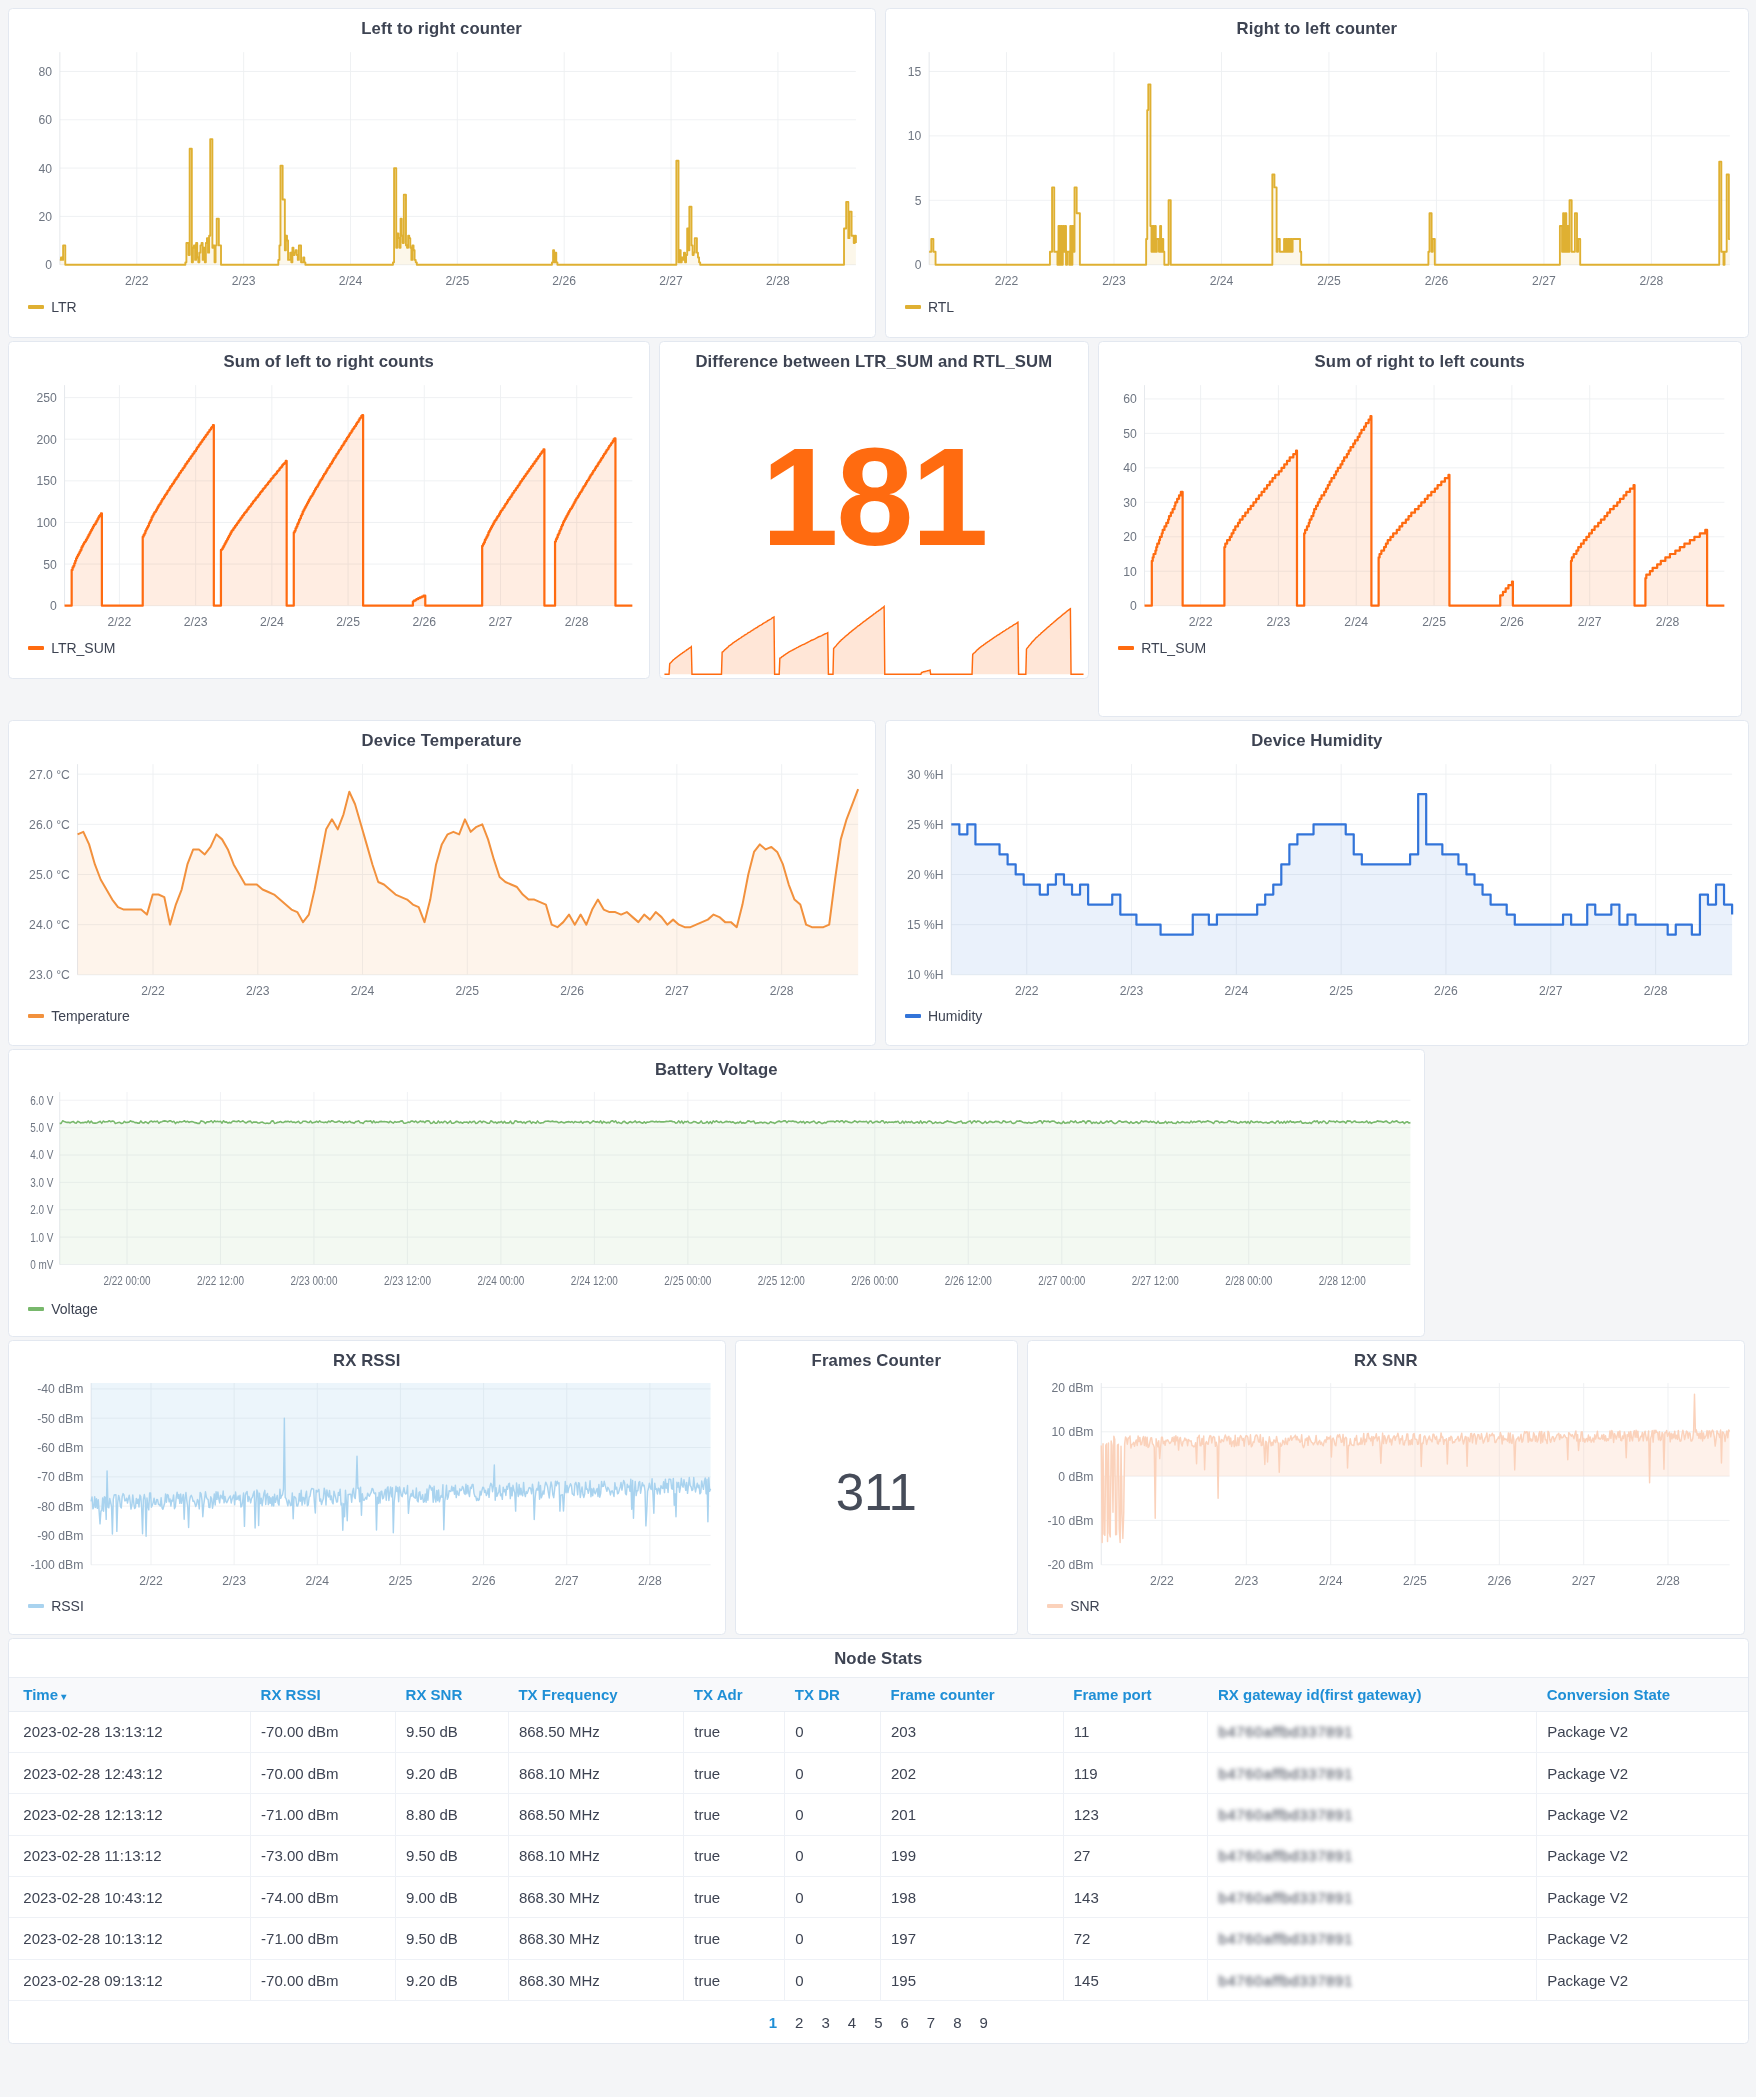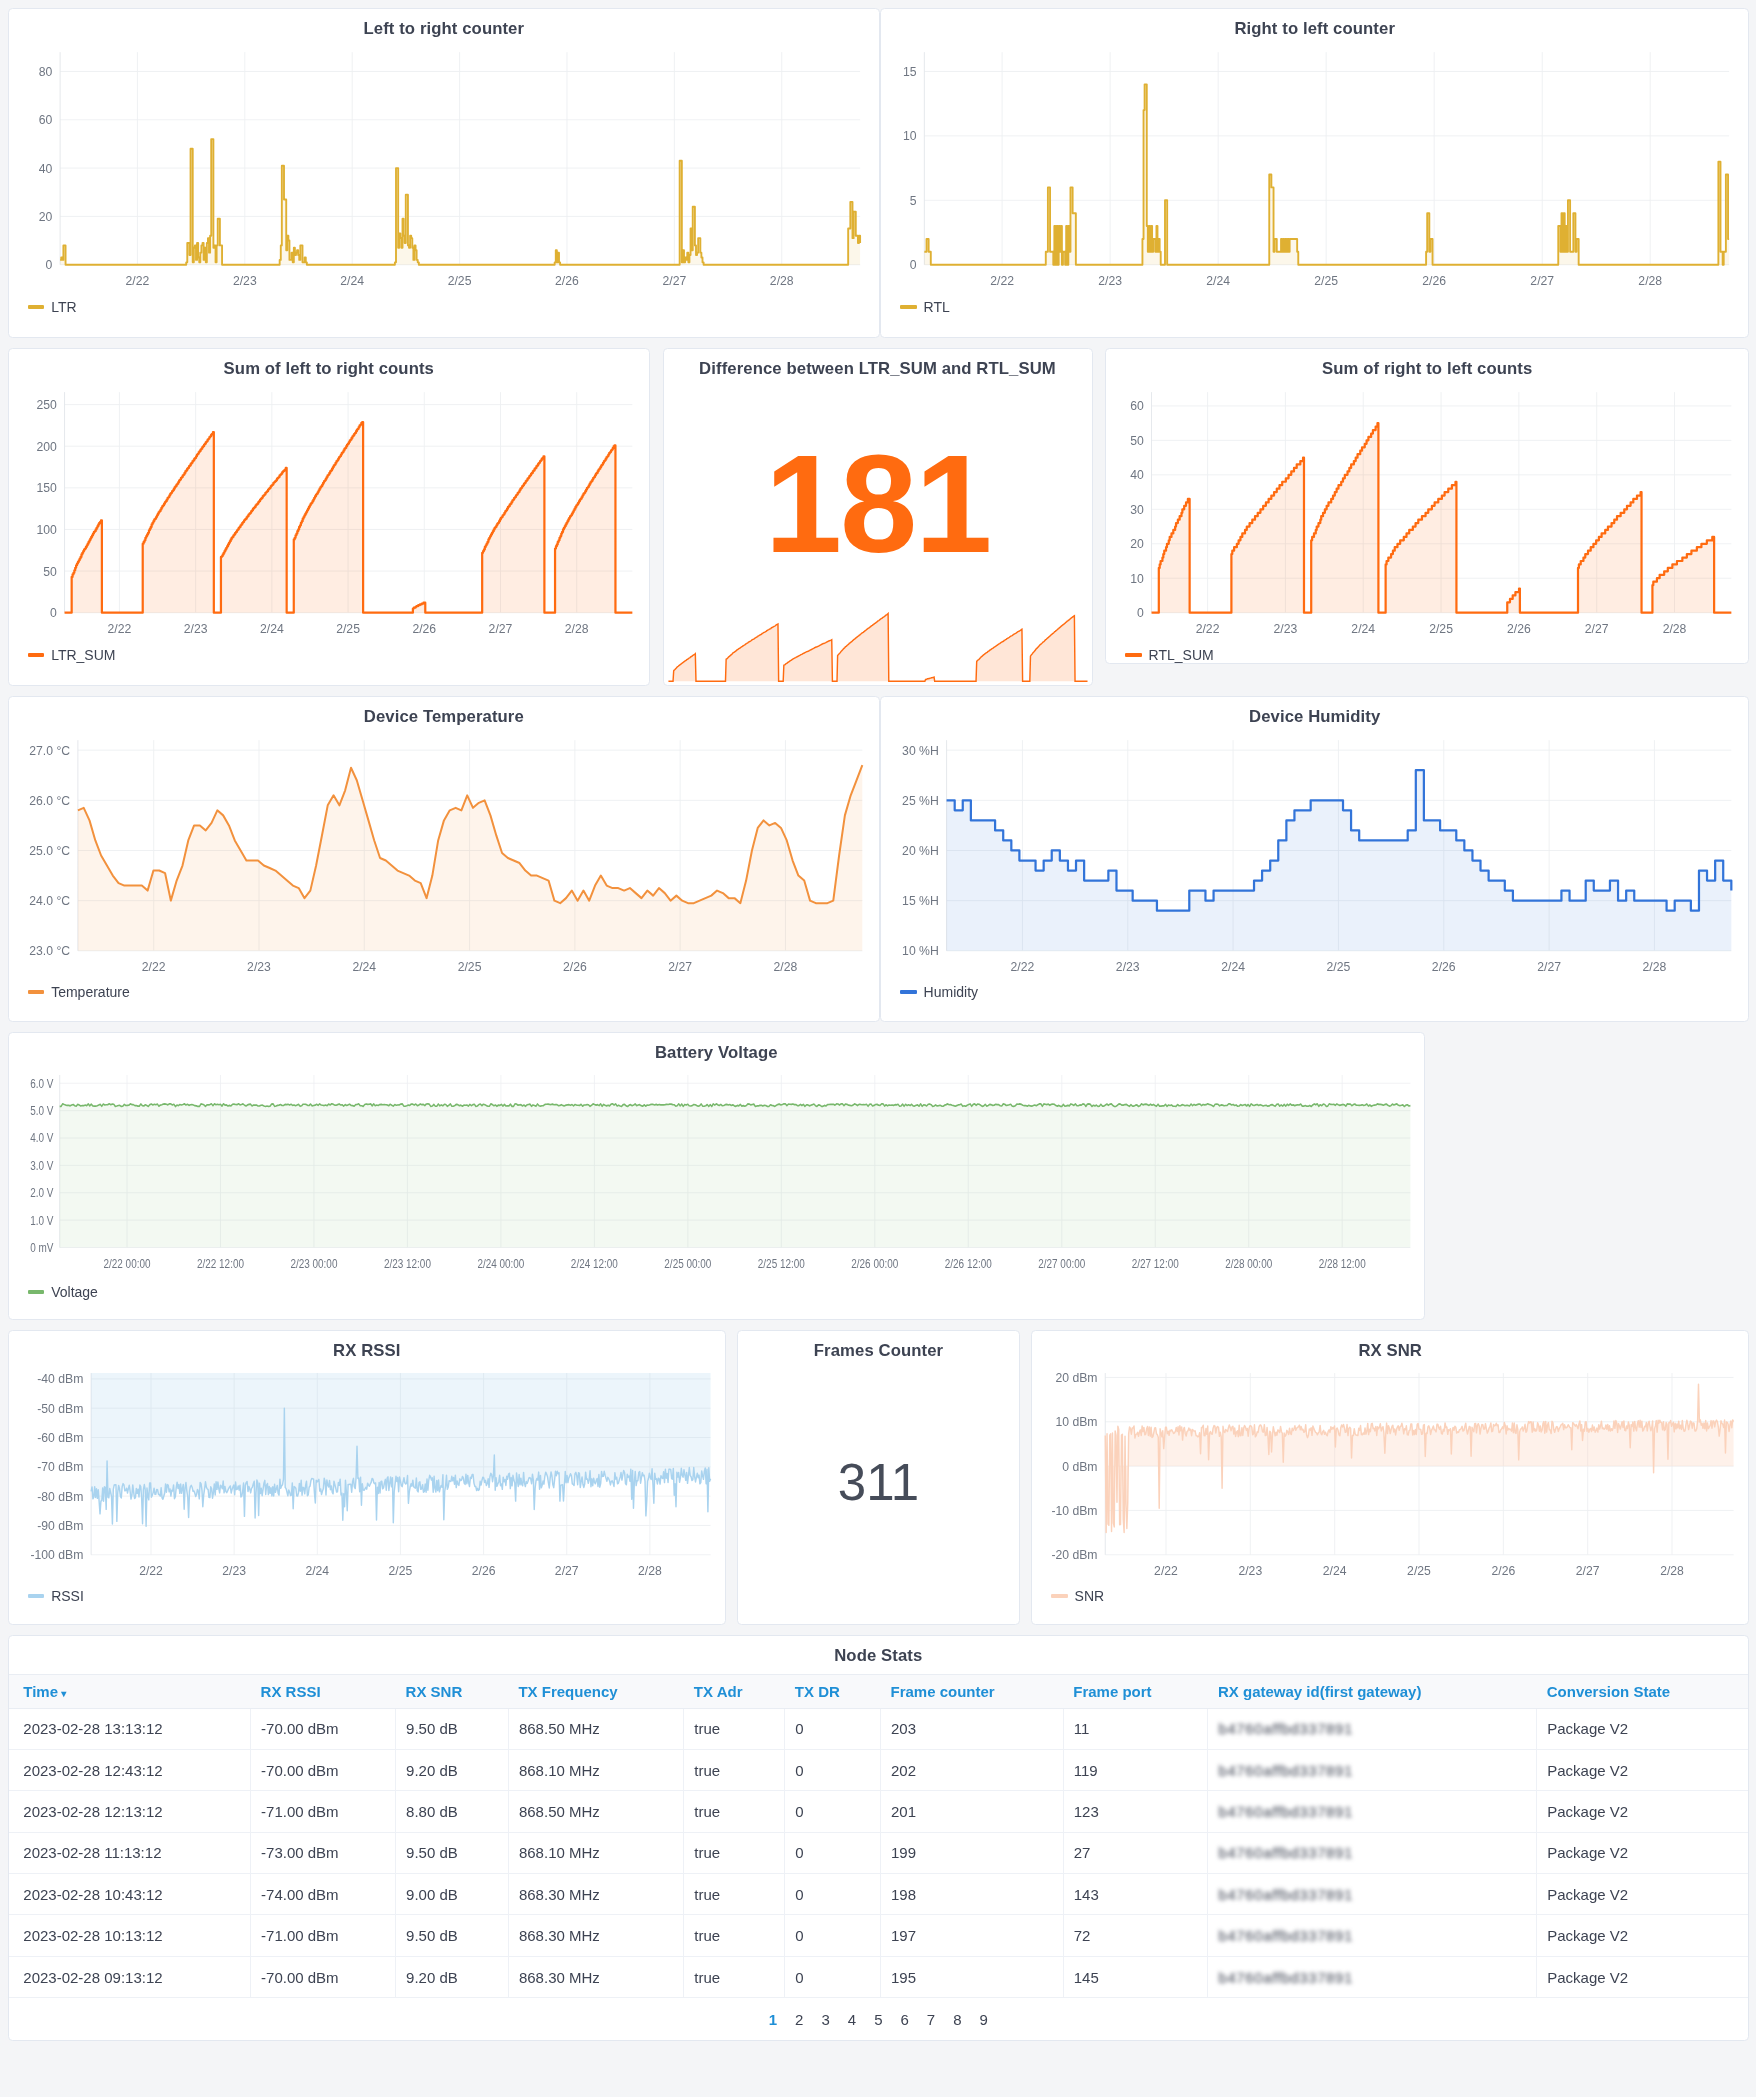--- a/index.html
+++ b/index.html
@@ -4,21 +4,21 @@
 <style>
   * { box-sizing: border-box; }
   html, body {
     margin: 0; padding: 0;
     background: #f4f5f7;
     font-family: "Liberation Sans", sans-serif;
   }
   body { width: 1757px; height: 2097px; overflow: hidden; }
 
   .dash { padding: 7.8px 7.8px 0 7.8px; }
-  .row { display: flex; gap: 0; margin-bottom: 10px; justify-content: space-between; }
+  .row { display: flex; gap: 9px; margin-bottom: 3px; }
 
   .panel {
     background: #ffffff;
     border: 0.6px solid #e3e8f0;
     border-radius: 4.5px;
     position: relative;
     overflow: hidden;
   }
   .panel-title {
     text-align: center;
@@ -231,21 +231,21 @@
       <div class="panel-title">Difference between LTR_SUM and RTL_SUM</div>
       <div class="stat-value">181</div>
       <div style="position:absolute;left:0;bottom:0;width:100%;height:78px;">
         <svg viewBox="0 0 772 140" preserveAspectRatio="none" id="svg-diff">
             <path d="M8.0,134.0L9.2,134.0L10.4,134.0L11.5,134.0L12.7,134.0L13.9,134.0L15.1,134.0L16.3,134.0L17.5,115.1L18.6,113.8L19.8,112.6L21.0,111.3L22.2,110.1L23.4,108.8L24.6,107.5L25.7,106.9L26.9,105.7L28.1,105.0L29.3,103.8L30.5,103.1L31.7,101.9L32.8,101.2L34.0,100.6L35.2,99.3L36.4,98.7L37.6,97.5L38.8,96.8L39.9,96.2L41.1,94.9L42.3,94.3L43.5,93.7L44.7,92.4L45.9,91.8L47.0,91.2L48.2,89.9L49.4,89.3L50.6,88.6L51.8,87.4L53.0,86.8L54.1,86.1L55.3,85.5L56.5,84.2L57.7,134.0L58.9,134.0L60.1,134.0L61.2,134.0L62.4,134.0L63.6,134.0L64.8,134.0L66.0,134.0L67.2,134.0L68.3,134.0L69.5,134.0L70.7,134.0L71.9,134.0L73.1,134.0L74.3,134.0L75.4,134.0L76.6,134.0L77.8,134.0L79.0,134.0L80.2,134.0L81.4,134.0L82.5,134.0L83.7,134.0L84.9,134.0L86.1,134.0L87.3,134.0L88.5,134.0L89.6,134.0L90.8,134.0L92.0,134.0L93.2,134.0L94.4,134.0L95.5,134.0L96.7,134.0L97.9,134.0L99.1,134.0L100.3,134.0L101.5,134.0L102.6,134.0L103.8,134.0L105.0,134.0L106.2,134.0L107.4,134.0L108.6,134.0L109.7,134.0L110.9,134.0L112.1,94.3L113.3,93.7L114.5,92.4L115.7,91.2L116.8,89.9L118.0,89.3L119.2,88.0L120.4,86.8L121.6,86.1L122.8,84.9L123.9,83.6L125.1,82.3L126.3,81.7L127.5,81.1L128.7,79.8L129.9,79.2L131.0,77.9L132.2,77.3L133.4,76.7L134.6,75.4L135.8,74.8L137.0,74.2L138.1,72.9L139.3,72.3L140.5,71.6L141.7,71.0L142.9,69.7L144.1,69.1L145.2,68.5L146.4,67.8L147.6,66.6L148.8,66.0L150.0,65.3L151.2,64.7L152.3,63.4L153.5,62.8L154.7,62.2L155.9,61.6L157.1,60.9L158.3,59.7L159.4,59.0L160.6,58.4L161.8,57.8L163.0,57.1L164.2,55.9L165.4,55.3L166.5,54.6L167.7,54.0L168.9,53.4L170.1,52.1L171.3,51.5L172.5,50.8L173.6,50.2L174.8,49.6L176.0,48.9L177.2,47.7L178.4,47.1L179.5,46.4L180.7,45.8L181.9,45.2L183.1,44.5L184.3,43.9L185.5,42.7L186.6,42.0L187.8,41.4L189.0,40.8L190.2,40.1L191.4,39.5L192.6,38.9L193.7,37.6L194.9,37.0L196.1,36.3L197.3,35.7L198.5,35.1L199.7,34.5L200.8,33.8L202.0,32.6L203.2,31.9L204.4,31.3L205.6,30.7L206.8,134.0L207.9,134.0L209.1,134.0L210.3,134.0L211.5,134.0L212.7,134.0L213.9,134.0L215.0,134.0L216.2,105.0L217.4,104.4L218.6,103.8L219.8,102.5L221.0,101.9L222.1,101.2L223.3,100.0L224.5,99.3L225.7,98.7L226.9,97.5L228.1,96.8L229.2,96.2L230.4,95.6L231.6,94.3L232.8,93.7L234.0,93.0L235.2,92.4L236.3,91.8L237.5,91.2L238.7,90.5L239.9,89.9L241.1,89.3L242.3,88.6L243.4,88.0L244.6,87.4L245.8,86.8L247.0,86.1L248.2,85.5L249.4,84.9L250.5,84.2L251.7,83.6L252.9,83.0L254.1,82.3L255.3,81.7L256.5,81.1L257.6,80.5L258.8,80.5L260.0,79.8L261.2,79.2L262.4,78.6L263.5,77.9L264.7,77.3L265.9,76.7L267.1,76.0L268.3,75.4L269.5,74.8L270.6,74.2L271.8,73.5L273.0,72.9L274.2,72.3L275.4,72.3L276.6,71.6L277.7,71.0L278.9,70.4L280.1,69.7L281.3,69.1L282.5,68.5L283.7,67.8L284.8,67.2L286.0,66.6L287.2,66.0L288.4,66.0L289.6,65.3L290.8,64.7L291.9,64.1L293.1,63.4L294.3,62.8L295.5,62.2L296.7,61.6L297.9,60.9L299.0,60.9L300.2,60.3L301.4,59.7L302.6,59.0L303.8,134.0L305.0,134.0L306.1,134.0L307.3,134.0L308.5,134.0L309.7,134.0L310.9,134.0L312.1,134.0L313.2,87.4L314.4,86.1L315.6,84.9L316.8,83.6L318.0,82.3L319.2,80.5L320.3,79.2L321.5,77.9L322.7,76.7L323.9,75.4L325.1,74.2L326.3,72.9L327.4,71.6L328.6,71.0L329.8,69.7L331.0,68.5L332.2,67.8L333.4,66.6L334.5,65.3L335.7,64.7L336.9,63.4L338.1,62.8L339.3,61.6L340.5,60.3L341.6,59.7L342.8,58.4L344.0,57.8L345.2,56.5L346.4,55.9L347.5,54.6L348.7,54.0L349.9,52.7L351.1,52.1L352.3,50.8L353.5,50.2L354.6,48.9L355.8,48.3L357.0,47.1L358.2,46.4L359.4,45.8L360.6,44.5L361.7,43.9L362.9,42.7L364.1,42.0L365.3,40.8L366.5,40.1L367.7,38.9L368.8,38.2L370.0,37.6L371.2,36.3L372.4,35.7L373.6,34.5L374.8,33.8L375.9,33.2L377.1,31.9L378.3,31.3L379.5,30.1L380.7,29.4L381.9,28.8L383.0,27.5L384.2,26.9L385.4,25.6L386.6,25.0L387.8,24.4L389.0,23.1L390.1,22.5L391.3,21.2L392.5,20.6L393.7,20.0L394.9,18.7L396.1,18.1L397.2,17.4L398.4,16.2L399.6,15.6L400.8,14.3L402.0,13.7L403.2,13.0L404.3,11.8L405.5,134.0L406.7,134.0L407.9,134.0L409.1,134.0L410.3,134.0L411.4,134.0L412.6,134.0L413.8,134.0L415.0,134.0L416.2,134.0L417.4,134.0L418.5,134.0L419.7,134.0L420.9,134.0L422.1,134.0L423.3,134.0L424.5,134.0L425.6,134.0L426.8,134.0L428.0,134.0L429.2,134.0L430.4,134.0L431.5,134.0L432.7,134.0L433.9,134.0L435.1,134.0L436.3,134.0L437.5,134.0L438.6,134.0L439.8,134.0L441.0,134.0L442.2,134.0L443.4,134.0L444.6,134.0L445.7,134.0L446.9,134.0L448.1,134.0L449.3,134.0L450.5,134.0L451.7,134.0L452.8,134.0L454.0,134.0L455.2,134.0L456.4,134.0L457.6,134.0L458.8,134.0L459.9,134.0L461.1,134.0L462.3,134.0L463.5,134.0L464.7,134.0L465.9,134.0L467.0,134.0L468.2,134.0L469.4,134.0L470.6,134.0L471.8,130.8L473.0,130.8L474.1,130.2L475.3,129.6L476.5,129.6L477.7,129.0L478.9,129.0L480.1,128.3L481.2,128.3L482.4,127.7L483.6,127.7L484.8,127.1L486.0,127.1L487.2,126.4L488.3,134.0L489.5,134.0L490.7,134.0L491.9,134.0L493.1,134.0L494.3,134.0L495.4,134.0L496.6,134.0L497.8,134.0L499.0,134.0L500.2,134.0L501.4,134.0L502.5,134.0L503.7,134.0L504.9,134.0L506.1,134.0L507.3,134.0L508.5,134.0L509.6,134.0L510.8,134.0L512.0,134.0L513.2,134.0L514.4,134.0L515.5,134.0L516.7,134.0L517.9,134.0L519.1,134.0L520.3,134.0L521.5,134.0L522.6,134.0L523.8,134.0L525.0,134.0L526.2,134.0L527.4,134.0L528.6,134.0L529.7,134.0L530.9,134.0L532.1,134.0L533.3,134.0L534.5,134.0L535.7,134.0L536.8,134.0L538.0,134.0L539.2,134.0L540.4,134.0L541.6,134.0L542.8,134.0L543.9,134.0L545.1,134.0L546.3,134.0L547.5,134.0L548.7,134.0L549.9,134.0L551.0,134.0L552.2,134.0L553.4,134.0L554.6,134.0L555.8,134.0L557.0,134.0L558.1,134.0L559.3,134.0L560.5,134.0L561.7,134.0L562.9,134.0L564.1,98.1L565.2,96.8L566.4,95.6L567.6,94.9L568.8,93.7L570.0,92.4L571.2,91.2L572.3,89.9L573.5,89.3L574.7,88.0L575.9,86.8L577.1,86.1L578.3,84.9L579.4,84.2L580.6,83.0L581.8,82.3L583.0,81.7L584.2,80.5L585.4,79.8L586.5,79.2L587.7,77.9L588.9,77.3L590.1,76.7L591.3,75.4L592.5,74.8L593.6,74.2L594.8,72.9L596.0,72.3L597.2,71.6L598.4,71.0L599.5,69.7L600.7,69.1L601.9,68.5L603.1,67.2L604.3,66.6L605.5,66.0L606.6,65.3L607.8,64.1L609.0,63.4L610.2,62.8L611.4,62.2L612.6,61.6L613.7,60.3L614.9,59.7L616.1,59.0L617.3,58.4L618.5,57.1L619.7,56.5L620.8,55.9L622.0,55.3L623.2,54.6L624.4,53.4L625.6,52.7L626.8,52.1L627.9,51.5L629.1,50.8L630.3,49.6L631.5,48.9L632.7,48.3L633.9,47.7L635.0,47.1L636.2,46.4L637.4,45.2L638.6,44.5L639.8,43.9L641.0,43.3L642.1,42.7L643.3,42.0L644.5,40.8L645.7,40.1L646.9,134.0L648.1,134.0L649.2,134.0L650.4,134.0L651.6,134.0L652.8,134.0L654.0,134.0L655.2,134.0L656.3,134.0L657.5,134.0L658.7,134.0L659.9,134.0L661.1,88.6L662.3,86.8L663.4,85.5L664.6,84.2L665.8,82.3L667.0,81.1L668.2,79.8L669.4,78.6L670.5,76.7L671.7,75.4L672.9,74.2L674.1,72.9L675.3,71.6L676.5,70.4L677.6,69.1L678.8,67.8L680.0,67.2L681.2,66.0L682.4,64.7L683.5,63.4L684.7,62.8L685.9,61.6L687.1,60.3L688.3,59.0L689.5,58.4L690.6,57.1L691.8,55.9L693.0,55.3L694.2,54.0L695.4,52.7L696.6,52.1L697.7,50.8L698.9,49.6L700.1,48.9L701.3,47.7L702.5,47.1L703.7,45.8L704.8,44.5L706.0,43.9L707.2,42.7L708.4,42.0L709.6,40.8L710.8,39.5L711.9,38.9L713.1,37.6L714.3,37.0L715.5,35.7L716.7,34.5L717.9,33.8L719.0,32.6L720.2,31.9L721.4,30.7L722.6,30.1L723.8,28.8L725.0,27.5L726.1,26.9L727.3,25.6L728.5,25.0L729.7,23.8L730.9,23.1L732.1,21.9L733.2,21.2L734.4,20.0L735.6,19.3L736.8,18.1L738.0,17.4L739.2,16.2L740.3,15.6L741.5,134.0L742.7,134.0L743.9,134.0L745.1,134.0L746.3,134.0L747.4,134.0L748.6,134.0L749.8,134.0L751.0,134.0L752.2,134.0L753.4,134.0L754.5,134.0L755.7,134.0L756.9,134.0L758.1,134.0L759.3,134.0L760.5,134.0L761.6,134.0L762.8,134.0L764.0,134.0L764,134L8,134Z" fill="rgba(255,107,16,0.17)" stroke="none"></path>
             <path d="M8.0,134.0L9.2,134.0L10.4,134.0L11.5,134.0L12.7,134.0L13.9,134.0L15.1,134.0L16.3,134.0L17.5,115.1L18.6,113.8L19.8,112.6L21.0,111.3L22.2,110.1L23.4,108.8L24.6,107.5L25.7,106.9L26.9,105.7L28.1,105.0L29.3,103.8L30.5,103.1L31.7,101.9L32.8,101.2L34.0,100.6L35.2,99.3L36.4,98.7L37.6,97.5L38.8,96.8L39.9,96.2L41.1,94.9L42.3,94.3L43.5,93.7L44.7,92.4L45.9,91.8L47.0,91.2L48.2,89.9L49.4,89.3L50.6,88.6L51.8,87.4L53.0,86.8L54.1,86.1L55.3,85.5L56.5,84.2L57.7,134.0L58.9,134.0L60.1,134.0L61.2,134.0L62.4,134.0L63.6,134.0L64.8,134.0L66.0,134.0L67.2,134.0L68.3,134.0L69.5,134.0L70.7,134.0L71.9,134.0L73.1,134.0L74.3,134.0L75.4,134.0L76.6,134.0L77.8,134.0L79.0,134.0L80.2,134.0L81.4,134.0L82.5,134.0L83.7,134.0L84.9,134.0L86.1,134.0L87.3,134.0L88.5,134.0L89.6,134.0L90.8,134.0L92.0,134.0L93.2,134.0L94.4,134.0L95.5,134.0L96.7,134.0L97.9,134.0L99.1,134.0L100.3,134.0L101.5,134.0L102.6,134.0L103.8,134.0L105.0,134.0L106.2,134.0L107.4,134.0L108.6,134.0L109.7,134.0L110.9,134.0L112.1,94.3L113.3,93.7L114.5,92.4L115.7,91.2L116.8,89.9L118.0,89.3L119.2,88.0L120.4,86.8L121.6,86.1L122.8,84.9L123.9,83.6L125.1,82.3L126.3,81.7L127.5,81.1L128.7,79.8L129.9,79.2L131.0,77.9L132.2,77.3L133.4,76.7L134.6,75.4L135.8,74.8L137.0,74.2L138.1,72.9L139.3,72.3L140.5,71.6L141.7,71.0L142.9,69.7L144.1,69.1L145.2,68.5L146.4,67.8L147.6,66.6L148.8,66.0L150.0,65.3L151.2,64.7L152.3,63.4L153.5,62.8L154.7,62.2L155.9,61.6L157.1,60.9L158.3,59.7L159.4,59.0L160.6,58.4L161.8,57.8L163.0,57.1L164.2,55.9L165.4,55.3L166.5,54.6L167.7,54.0L168.9,53.4L170.1,52.1L171.3,51.5L172.5,50.8L173.6,50.2L174.8,49.6L176.0,48.9L177.2,47.7L178.4,47.1L179.5,46.4L180.7,45.8L181.9,45.2L183.1,44.5L184.3,43.9L185.5,42.7L186.6,42.0L187.8,41.4L189.0,40.8L190.2,40.1L191.4,39.5L192.6,38.9L193.7,37.6L194.9,37.0L196.1,36.3L197.3,35.7L198.5,35.1L199.7,34.5L200.8,33.8L202.0,32.6L203.2,31.9L204.4,31.3L205.6,30.7L206.8,134.0L207.9,134.0L209.1,134.0L210.3,134.0L211.5,134.0L212.7,134.0L213.9,134.0L215.0,134.0L216.2,105.0L217.4,104.4L218.6,103.8L219.8,102.5L221.0,101.9L222.1,101.2L223.3,100.0L224.5,99.3L225.7,98.7L226.9,97.5L228.1,96.8L229.2,96.2L230.4,95.6L231.6,94.3L232.8,93.7L234.0,93.0L235.2,92.4L236.3,91.8L237.5,91.2L238.7,90.5L239.9,89.9L241.1,89.3L242.3,88.6L243.4,88.0L244.6,87.4L245.8,86.8L247.0,86.1L248.2,85.5L249.4,84.9L250.5,84.2L251.7,83.6L252.9,83.0L254.1,82.3L255.3,81.7L256.5,81.1L257.6,80.5L258.8,80.5L260.0,79.8L261.2,79.2L262.4,78.6L263.5,77.9L264.7,77.3L265.9,76.7L267.1,76.0L268.3,75.4L269.5,74.8L270.6,74.2L271.8,73.5L273.0,72.9L274.2,72.3L275.4,72.3L276.6,71.6L277.7,71.0L278.9,70.4L280.1,69.7L281.3,69.1L282.5,68.5L283.7,67.8L284.8,67.2L286.0,66.6L287.2,66.0L288.4,66.0L289.6,65.3L290.8,64.7L291.9,64.1L293.1,63.4L294.3,62.8L295.5,62.2L296.7,61.6L297.9,60.9L299.0,60.9L300.2,60.3L301.4,59.7L302.6,59.0L303.8,134.0L305.0,134.0L306.1,134.0L307.3,134.0L308.5,134.0L309.7,134.0L310.9,134.0L312.1,134.0L313.2,87.4L314.4,86.1L315.6,84.9L316.8,83.6L318.0,82.3L319.2,80.5L320.3,79.2L321.5,77.9L322.7,76.7L323.9,75.4L325.1,74.2L326.3,72.9L327.4,71.6L328.6,71.0L329.8,69.7L331.0,68.5L332.2,67.8L333.4,66.6L334.5,65.3L335.7,64.7L336.9,63.4L338.1,62.8L339.3,61.6L340.5,60.3L341.6,59.7L342.8,58.4L344.0,57.8L345.2,56.5L346.4,55.9L347.5,54.6L348.7,54.0L349.9,52.7L351.1,52.1L352.3,50.8L353.5,50.2L354.6,48.9L355.8,48.3L357.0,47.1L358.2,46.4L359.4,45.8L360.6,44.5L361.7,43.9L362.9,42.7L364.1,42.0L365.3,40.8L366.5,40.1L367.7,38.9L368.8,38.2L370.0,37.6L371.2,36.3L372.4,35.7L373.6,34.5L374.8,33.8L375.9,33.2L377.1,31.9L378.3,31.3L379.5,30.1L380.7,29.4L381.9,28.8L383.0,27.5L384.2,26.9L385.4,25.6L386.6,25.0L387.8,24.4L389.0,23.1L390.1,22.5L391.3,21.2L392.5,20.6L393.7,20.0L394.9,18.7L396.1,18.1L397.2,17.4L398.4,16.2L399.6,15.6L400.8,14.3L402.0,13.7L403.2,13.0L404.3,11.8L405.5,134.0L406.7,134.0L407.9,134.0L409.1,134.0L410.3,134.0L411.4,134.0L412.6,134.0L413.8,134.0L415.0,134.0L416.2,134.0L417.4,134.0L418.5,134.0L419.7,134.0L420.9,134.0L422.1,134.0L423.3,134.0L424.5,134.0L425.6,134.0L426.8,134.0L428.0,134.0L429.2,134.0L430.4,134.0L431.5,134.0L432.7,134.0L433.9,134.0L435.1,134.0L436.3,134.0L437.5,134.0L438.6,134.0L439.8,134.0L441.0,134.0L442.2,134.0L443.4,134.0L444.6,134.0L445.7,134.0L446.9,134.0L448.1,134.0L449.3,134.0L450.5,134.0L451.7,134.0L452.8,134.0L454.0,134.0L455.2,134.0L456.4,134.0L457.6,134.0L458.8,134.0L459.9,134.0L461.1,134.0L462.3,134.0L463.5,134.0L464.7,134.0L465.9,134.0L467.0,134.0L468.2,134.0L469.4,134.0L470.6,134.0L471.8,130.8L473.0,130.8L474.1,130.2L475.3,129.6L476.5,129.6L477.7,129.0L478.9,129.0L480.1,128.3L481.2,128.3L482.4,127.7L483.6,127.7L484.8,127.1L486.0,127.1L487.2,126.4L488.3,134.0L489.5,134.0L490.7,134.0L491.9,134.0L493.1,134.0L494.3,134.0L495.4,134.0L496.6,134.0L497.8,134.0L499.0,134.0L500.2,134.0L501.4,134.0L502.5,134.0L503.7,134.0L504.9,134.0L506.1,134.0L507.3,134.0L508.5,134.0L509.6,134.0L510.8,134.0L512.0,134.0L513.2,134.0L514.4,134.0L515.5,134.0L516.7,134.0L517.9,134.0L519.1,134.0L520.3,134.0L521.5,134.0L522.6,134.0L523.8,134.0L525.0,134.0L526.2,134.0L527.4,134.0L528.6,134.0L529.7,134.0L530.9,134.0L532.1,134.0L533.3,134.0L534.5,134.0L535.7,134.0L536.8,134.0L538.0,134.0L539.2,134.0L540.4,134.0L541.6,134.0L542.8,134.0L543.9,134.0L545.1,134.0L546.3,134.0L547.5,134.0L548.7,134.0L549.9,134.0L551.0,134.0L552.2,134.0L553.4,134.0L554.6,134.0L555.8,134.0L557.0,134.0L558.1,134.0L559.3,134.0L560.5,134.0L561.7,134.0L562.9,134.0L564.1,98.1L565.2,96.8L566.4,95.6L567.6,94.9L568.8,93.7L570.0,92.4L571.2,91.2L572.3,89.9L573.5,89.3L574.7,88.0L575.9,86.8L577.1,86.1L578.3,84.9L579.4,84.2L580.6,83.0L581.8,82.3L583.0,81.7L584.2,80.5L585.4,79.8L586.5,79.2L587.7,77.9L588.9,77.3L590.1,76.7L591.3,75.4L592.5,74.8L593.6,74.2L594.8,72.9L596.0,72.3L597.2,71.6L598.4,71.0L599.5,69.7L600.7,69.1L601.9,68.5L603.1,67.2L604.3,66.6L605.5,66.0L606.6,65.3L607.8,64.1L609.0,63.4L610.2,62.8L611.4,62.2L612.6,61.6L613.7,60.3L614.9,59.7L616.1,59.0L617.3,58.4L618.5,57.1L619.7,56.5L620.8,55.9L622.0,55.3L623.2,54.6L624.4,53.4L625.6,52.7L626.8,52.1L627.9,51.5L629.1,50.8L630.3,49.6L631.5,48.9L632.7,48.3L633.9,47.7L635.0,47.1L636.2,46.4L637.4,45.2L638.6,44.5L639.8,43.9L641.0,43.3L642.1,42.7L643.3,42.0L644.5,40.8L645.7,40.1L646.9,134.0L648.1,134.0L649.2,134.0L650.4,134.0L651.6,134.0L652.8,134.0L654.0,134.0L655.2,134.0L656.3,134.0L657.5,134.0L658.7,134.0L659.9,134.0L661.1,88.6L662.3,86.8L663.4,85.5L664.6,84.2L665.8,82.3L667.0,81.1L668.2,79.8L669.4,78.6L670.5,76.7L671.7,75.4L672.9,74.2L674.1,72.9L675.3,71.6L676.5,70.4L677.6,69.1L678.8,67.8L680.0,67.2L681.2,66.0L682.4,64.7L683.5,63.4L684.7,62.8L685.9,61.6L687.1,60.3L688.3,59.0L689.5,58.4L690.6,57.1L691.8,55.9L693.0,55.3L694.2,54.0L695.4,52.7L696.6,52.1L697.7,50.8L698.9,49.6L700.1,48.9L701.3,47.7L702.5,47.1L703.7,45.8L704.8,44.5L706.0,43.9L707.2,42.7L708.4,42.0L709.6,40.8L710.8,39.5L711.9,38.9L713.1,37.6L714.3,37.0L715.5,35.7L716.7,34.5L717.9,33.8L719.0,32.6L720.2,31.9L721.4,30.7L722.6,30.1L723.8,28.8L725.0,27.5L726.1,26.9L727.3,25.6L728.5,25.0L729.7,23.8L730.9,23.1L732.1,21.9L733.2,21.2L734.4,20.0L735.6,19.3L736.8,18.1L738.0,17.4L739.2,16.2L740.3,15.6L741.5,134.0L742.7,134.0L743.9,134.0L745.1,134.0L746.3,134.0L747.4,134.0L748.6,134.0L749.8,134.0L751.0,134.0L752.2,134.0L753.4,134.0L754.5,134.0L755.7,134.0L756.9,134.0L758.1,134.0L759.3,134.0L760.5,134.0L761.6,134.0L762.8,134.0L764.0,134.0" fill="none" stroke="#ff6b10" stroke-width="2.6"></path>
           </svg>
       </div>
     </div>
 
-    <div class="panel" style="width:644px;height:316px;">
+    <div class="panel" style="width:644px;height:376px;">
       <div class="panel-title">Sum of right to left counts</div>
       <div class="plot-wrap" style="height:264px;">
         <svg viewBox="0 0 1156 474" preserveAspectRatio="none" id="svg-rtlsum">
             <line x1="82" x2="1126" y1="416" y2="416" class="grid-line"></line>
             <text x="68" y="424" text-anchor="end" class="axis-text">0</text>
             <line x1="82" x2="1126" y1="354.125" y2="354.125" class="grid-line"></line>
             <text x="68" y="362.125" text-anchor="end" class="axis-text">10</text>
             <line x1="82" x2="1126" y1="292.25" y2="292.25" class="grid-line"></line>
             <text x="68" y="300.25" text-anchor="end" class="axis-text">20</text>
             <line x1="82" x2="1126" y1="230.375" y2="230.375" class="grid-line"></line>

